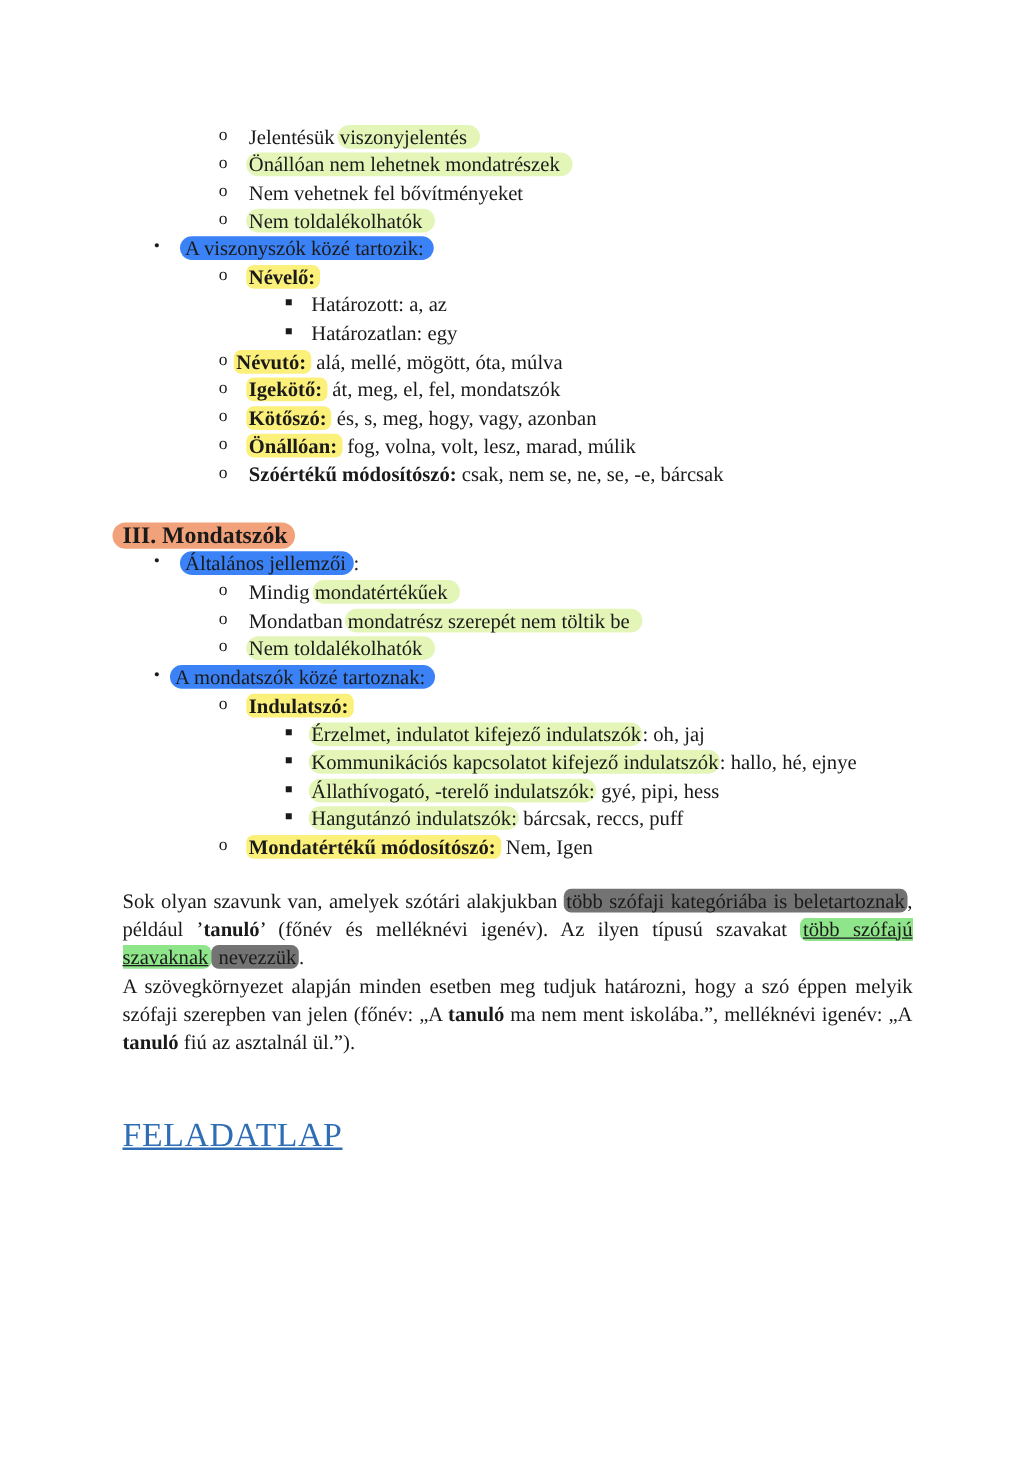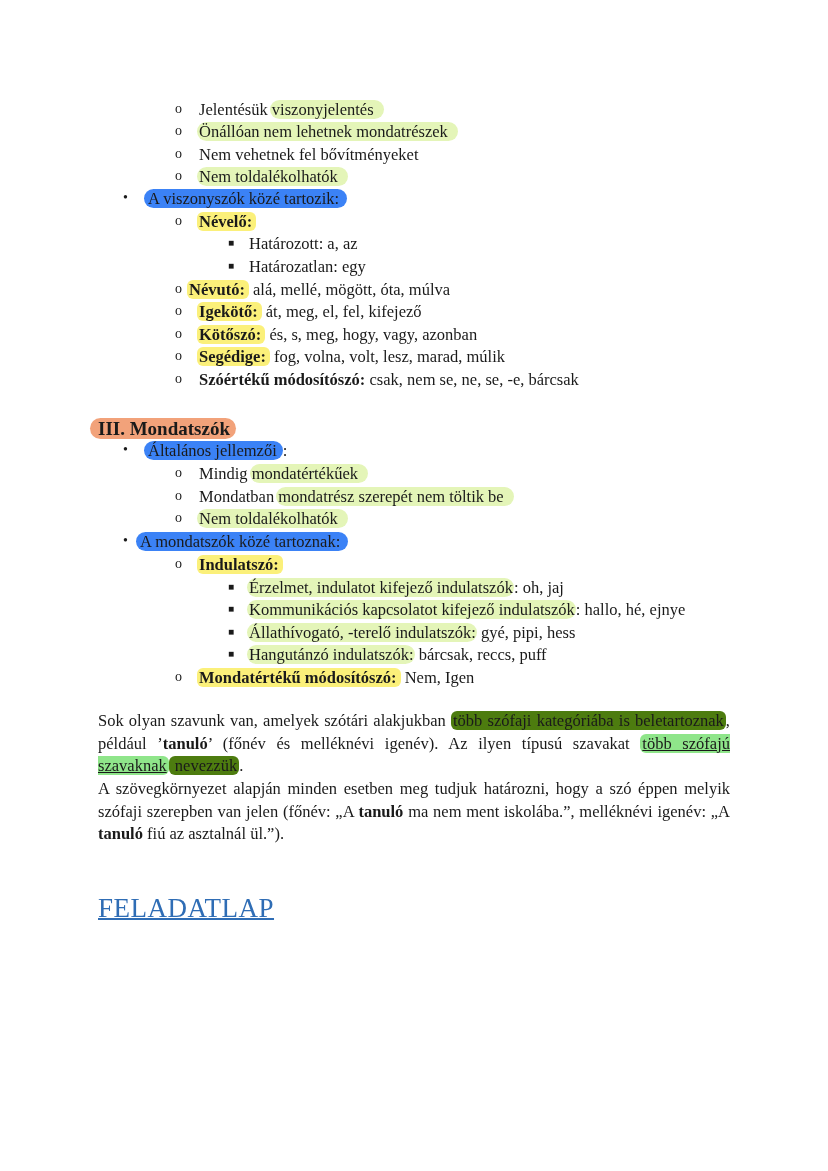--- a/index.html
+++ b/index.html
@@ -9,21 +9,21 @@
     color: #1a1a1a; font-size: 16.5px;
   }
   .line { position: absolute; white-space: nowrap; line-height: 22px; height: 22px; }
   .b-circle { position: absolute; font-size: 14px; }
   .b-disc { position: absolute; font-size: 14px; }
   .b-square { position: absolute; font-size: 10px; }
   .hl-lg { background: #e4f5b8; border-radius: 10px; padding: 0 10px 0 2px; margin-left: -2px; }
   .hl-g  { background: #3b82f6; border-radius: 10px; padding: 0 8px 0 4px; margin-left: -4px; }
   .hl-y  { background: #fbf07a; border-radius: 6px; padding: 0 4px 0 2px; margin-left: -2px; }
   .hl-o  { background: #f2a27a; border-radius: 12px; padding: 0 6px 0 8px; margin-left: -8px; }
-  .hl-bright { background: #4d7c0f; border-radius: 6px; padding: 0 2px; }
+  .hl-bright { background: #737373; border-radius: 6px; padding: 0 2px; }
   .hl-bright2 { background: #8fe58a; border-radius: 6px; padding: 0 2px; }
   b { font-weight: bold; }
   .heading { font-size: 19px; font-weight: bold; }
   .para { position: absolute; left: 98px; width: 632px; line-height: 22.5px; text-align: justify; font-size: 16.5px; }
   .u { text-decoration: underline; }
   .link { position: absolute; left: 98px; top: 893px; font-size: 27px; color: #2f6db5; text-decoration: underline; text-decoration-thickness: 2px; letter-spacing: 0.5px; }
 </style>
 </head>
 <body>
 
@@ -67,31 +67,31 @@
   <span>Határozatlan: egy</span>
 </div>
 
 <span class="b-circle" style="left:175px;top:281px;">o</span>
 <div class="line" style="left:189px;top:279px;">
   <b class="hl-y">Névutó:</b><span> alá, mellé, mögött, óta, múlva</span>
 </div>
 
 <span class="b-circle" style="left:175px;top:303px;">o</span>
 <div class="line" style="left:199px;top:301px;">
-  <b class="hl-y">Igekötő:</b><span> át, meg, el, fel, kifejező</span>
+  <b class="hl-y">Igekötő:</b><span> át, meg, el, fel, mondatszók</span>
 </div>
 
 <span class="b-circle" style="left:175px;top:326px;">o</span>
 <div class="line" style="left:199px;top:324px;">
   <b class="hl-y">Kötőszó:</b><span> és, s, meg, hogy, vagy, azonban</span>
 </div>
 
 <span class="b-circle" style="left:175px;top:348px;">o</span>
 <div class="line" style="left:199px;top:346px;">
-  <b class="hl-y">Segédige:</b><span> fog, volna, volt, lesz, marad, múlik</span>
+  <b class="hl-y">Önállóan:</b><span> fog, volna, volt, lesz, marad, múlik</span>
 </div>
 
 <span class="b-circle" style="left:175px;top:371px;">o</span>
 <div class="line" style="left:199px;top:369px;">
   <b>Szóértékű módosítószó:</b><span> csak, nem se, ne, se, -e, bárcsak</span>
 </div>
 
 <div class="line heading" style="left:98px;top:416px;height:26px;line-height:26px;">
   <span class="hl-o">III. Mondatszók</span>
 </div>

